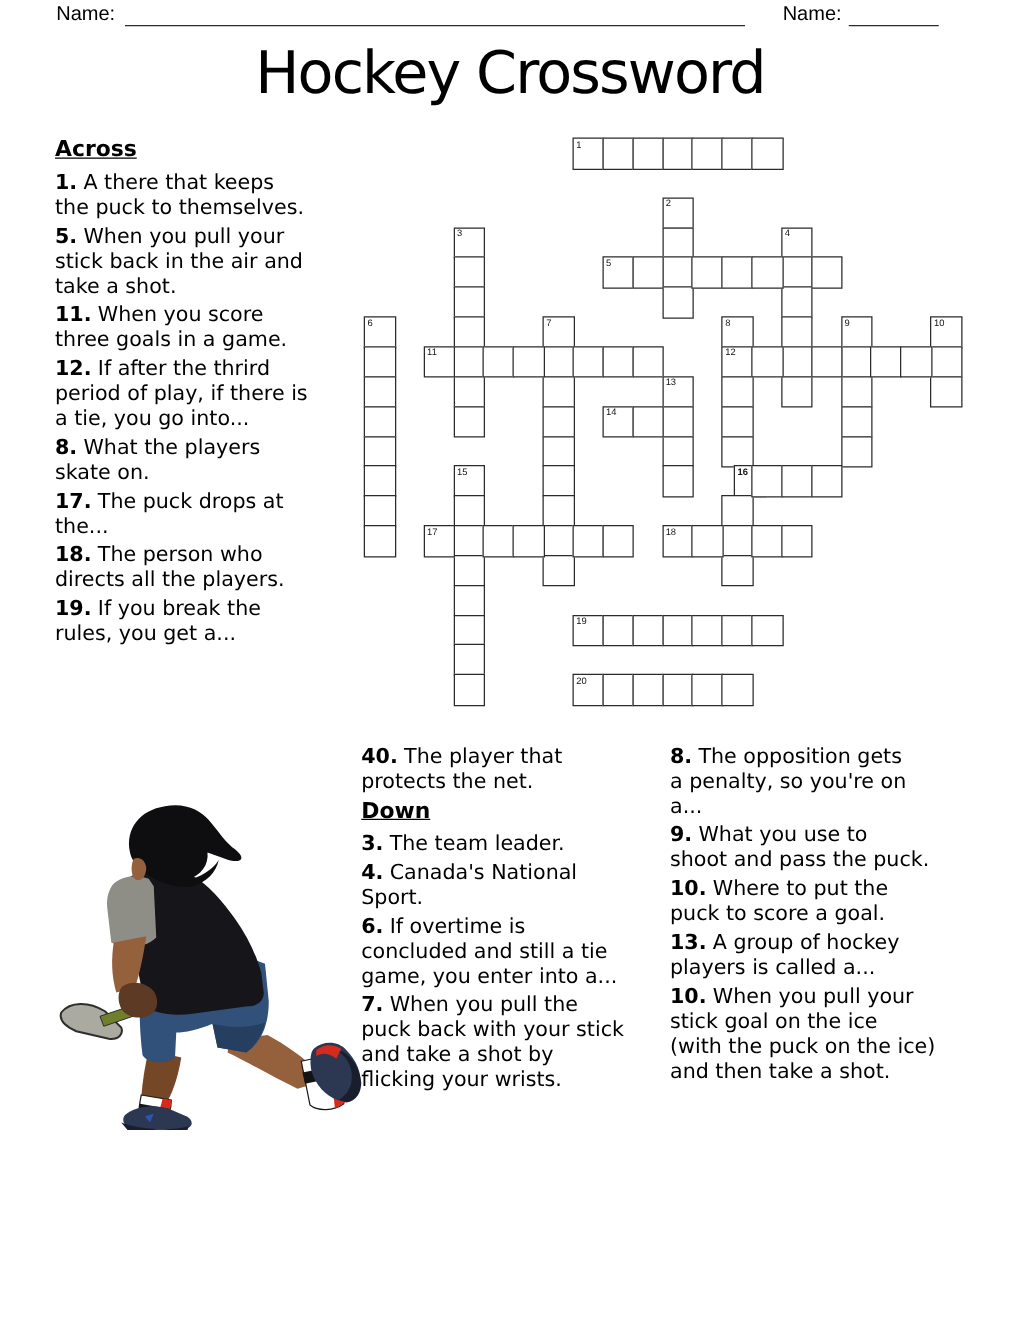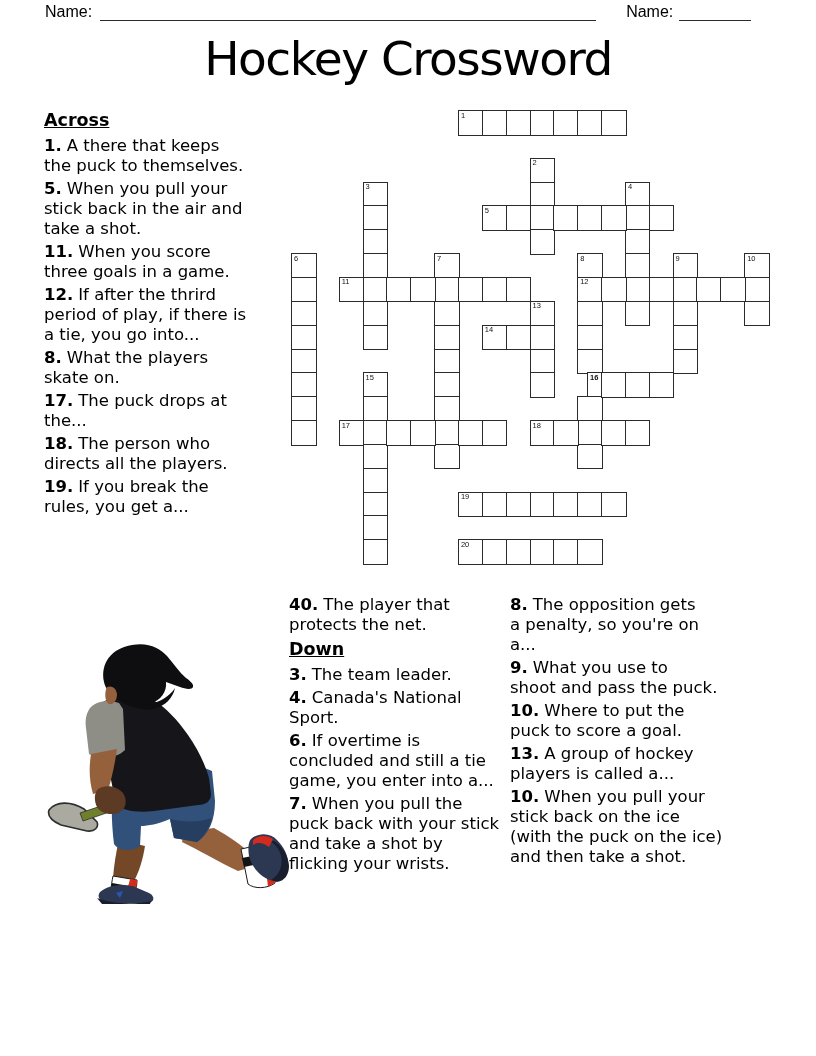--- a/index.html
+++ b/index.html
@@ -17,21 +17,21 @@
   .date-line{width:72px; margin-left:6px;}
   
   .title{
     position:absolute; left:0; top:33px; width:100%; text-align:center;
     font-size:47px; font-weight:400; letter-spacing:-1.5px; line-height:1.1;
   }
   
   .clues{position:absolute; font-size:16.5px; line-height:20px;}
   .clues-across{left:44px; top:109px; width:252px;}
   .clues-mid{left:289px; top:595px; width:250px;}
-  .clues-right{left:510px; top:595px; width:274px;}
+  .clues-right{left:536px; top:595px; width:274px;}
   .clue-heading{font-size:17.5px; font-weight:bold; text-decoration:underline; margin:0 0 5px; line-height:22px;}
   .clue{margin:0 0 3px;}
   .clue .cnumb{padding-right:5px;}
   .clue .ctext{white-space:pre-line;}
   
   #grid .cell{
     position:absolute; width:25.5px; height:25.5px; box-sizing:border-box;
     background:#fff; border:1.7px solid var(--grid_border,#2b2b2b);
   }
   #grid .cnum{
@@ -288,18 +288,18 @@
       <p class="clue"><b class="cnumb">8.</b><span class="ctext">The opposition gets
 a penalty, so you're on
 a...</span></p>
       <p class="clue"><b class="cnumb">9.</b><span class="ctext">What you use to
 shoot and pass the puck.</span></p>
       <p class="clue"><b class="cnumb">10.</b><span class="ctext">Where to put the
 puck to score a goal.</span></p>
       <p class="clue"><b class="cnumb">13.</b><span class="ctext">A group of hockey
 players is called a...</span></p>
       <p class="clue"><b class="cnumb">10.</b><span class="ctext">When you pull your
-stick back on the ice
+stick goal on the ice
 (with the puck on the ice)
 and then take a shot.</span></p>
     </div>
 
 </div>
 
 </body></html>

